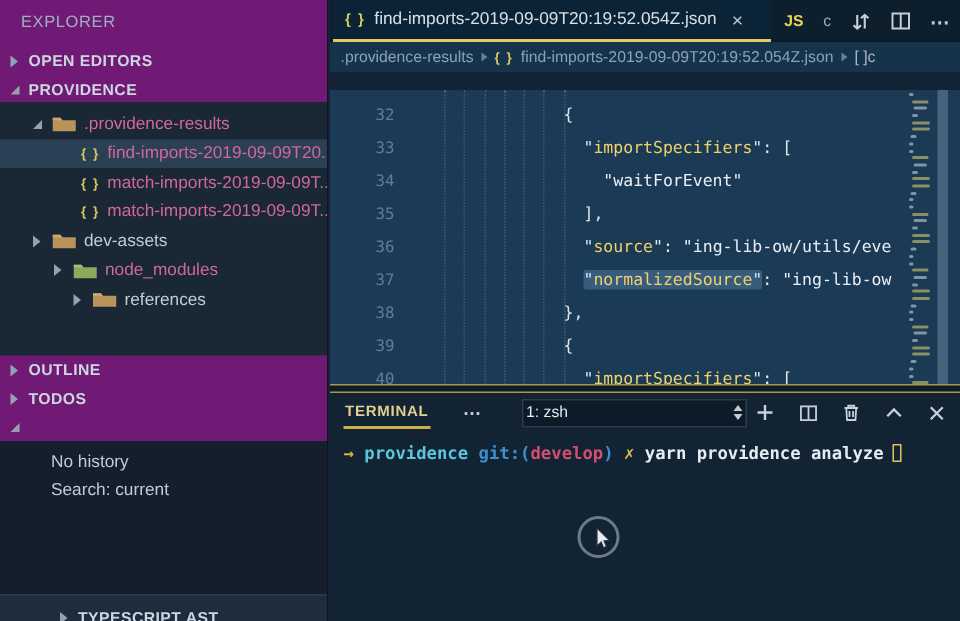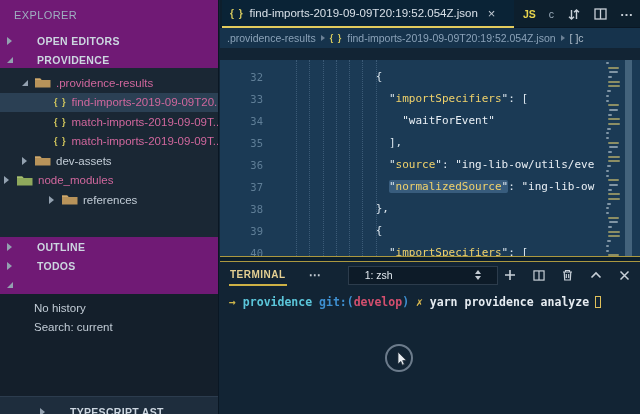--- a/index.html
+++ b/index.html
@@ -6,21 +6,21 @@
   *{box-sizing:border-box;}
   .app{position:relative;width:640px;height:414px;overflow:hidden;
        font-family:"Liberation Sans",sans-serif;background:#122434;}
 
   
   .sidebar{position:absolute;left:0;top:0;width:219px;height:414px;
            background:#701a75;border-right:1px solid #0a1724;}
   .sb-title{height:30px;line-height:30px;padding-left:14px;font-size:11px;
             color:#9fb0c0;letter-spacing:.4px;}
   .sb-section{position:absolute;left:0;right:0;height:19px;display:flex;
-              align-items:center;padding-left:7px;gap:22px;font-weight:bold;
+              align-items:center;padding-left:7px;gap:4px;font-weight:bold;
               font-size:10.5px;color:#ccd6e0;letter-spacing:.3px;text-align:center;}
   .tw{display:inline-block;width:8px;flex:0 0 8px;}
   .tw.col::before{content:"";display:block;width:0;height:0;
       border-left:5px solid #93a1b0;border-top:4px solid transparent;
       border-bottom:4px solid transparent;}
   .tw.exp::before{content:"";display:block;width:0;height:0;
       border-bottom:6px solid #93a1b0;border-left:6px solid transparent;}
   .tree{position:absolute;left:0;right:0;top:68px;height:169px;
         background:#1a2734;padding-top:5px;}
   .tree-row{display:flex;align-items:center;height:19.5px;gap:5px;
@@ -83,21 +83,21 @@
   .hsep{position:absolute;left:0;right:0;top:256px;height:6px;background:#0c1e2b;
         border-top:1px solid #ab9840;border-bottom:1px solid #ab9840;}
 
   .panel{position:absolute;left:0;right:0;top:262px;height:152px;background:#122434;}
   .panel-header{height:26px;display:flex;align-items:center;padding-left:9px;}
   .pt-label{font-size:10px;font-weight:bold;letter-spacing:.5px;color:#e4cf92;
             border-bottom:2px solid #cdb145;padding:5px 1px 4px;}
   .p-dots{margin-left:22px;color:#c3cbd3;font-size:12px;font-weight:bold;letter-spacing:1px;}
   .term-select{margin-left:26px;width:150px;height:19px;background:#0d1b28;
                border:1px solid #2c3c4c;color:#e2e9ef;font-size:10.5px;
-               display:flex;align-items:center;padding:0 16px;justify-content:space-between;}
+               display:flex;align-items:center;padding:0 2px;justify-content:space-between;}
   .updown{display:flex;flex-direction:column;gap:2px;}
   .updown i{display:block;width:0;height:0;border-left:3.5px solid transparent;
             border-right:3.5px solid transparent;}
   .updown .u{border-bottom:4px solid #c3cbd3;}
   .updown .dn{border-top:4px solid #c3cbd3;}
   .panel-icons{position:absolute;right:10px;top:0;height:26px;display:flex;
                align-items:center;gap:17px;}
   .panel-icons svg{display:block;}
 
   .term-line{margin:7px 0 0 9px;font-family:"DejaVu Sans Mono","DejaVu Sans",monospace;
@@ -148,21 +148,21 @@
           <span class="lbl pink">match-imports-2019-09-09T...</span>
         </div>
         <div class="tree-row" style="padding-left: 22px;">
           <span class="tw col"></span>
           <span class="fold-ic"><svg width="16" height="11" viewBox="0 0 16 11">
   <path d="M0 1.5 h5.2 l1.4 1.6 H15.5 V10.5 H0 Z" fill="#b8935a"></path>
   <path d="M0 1.5 h5.2 l1.4 1.6 H0 Z" fill="#cfa96d"></path>
             </svg></span>
           <span class="lbl">dev-assets</span>
         </div>
-        <div class="tree-row" style="padding-left: 4px;">
+        <div class="tree-row" style="padding-left: 36px;">
           <span class="tw col"></span>
           <span class="fold-ic"><svg width="16" height="11" viewBox="0 0 16 11">
   <path d="M0 1.5 h5.2 l1.4 1.6 H15.5 V10.5 H0 Z" fill="#8fa95c"></path>
   <path d="M0 1.5 h5.2 l1.4 1.6 H0 Z" fill="#a7bf72"></path>
             </svg></span>
           <span class="lbl pink">node_modules</span>
         </div>
         <div class="tree-row" style="padding-left: 49px;">
           <span class="tw col"></span>
           <span class="fold-ic"><svg width="16" height="11" viewBox="0 0 16 11">

